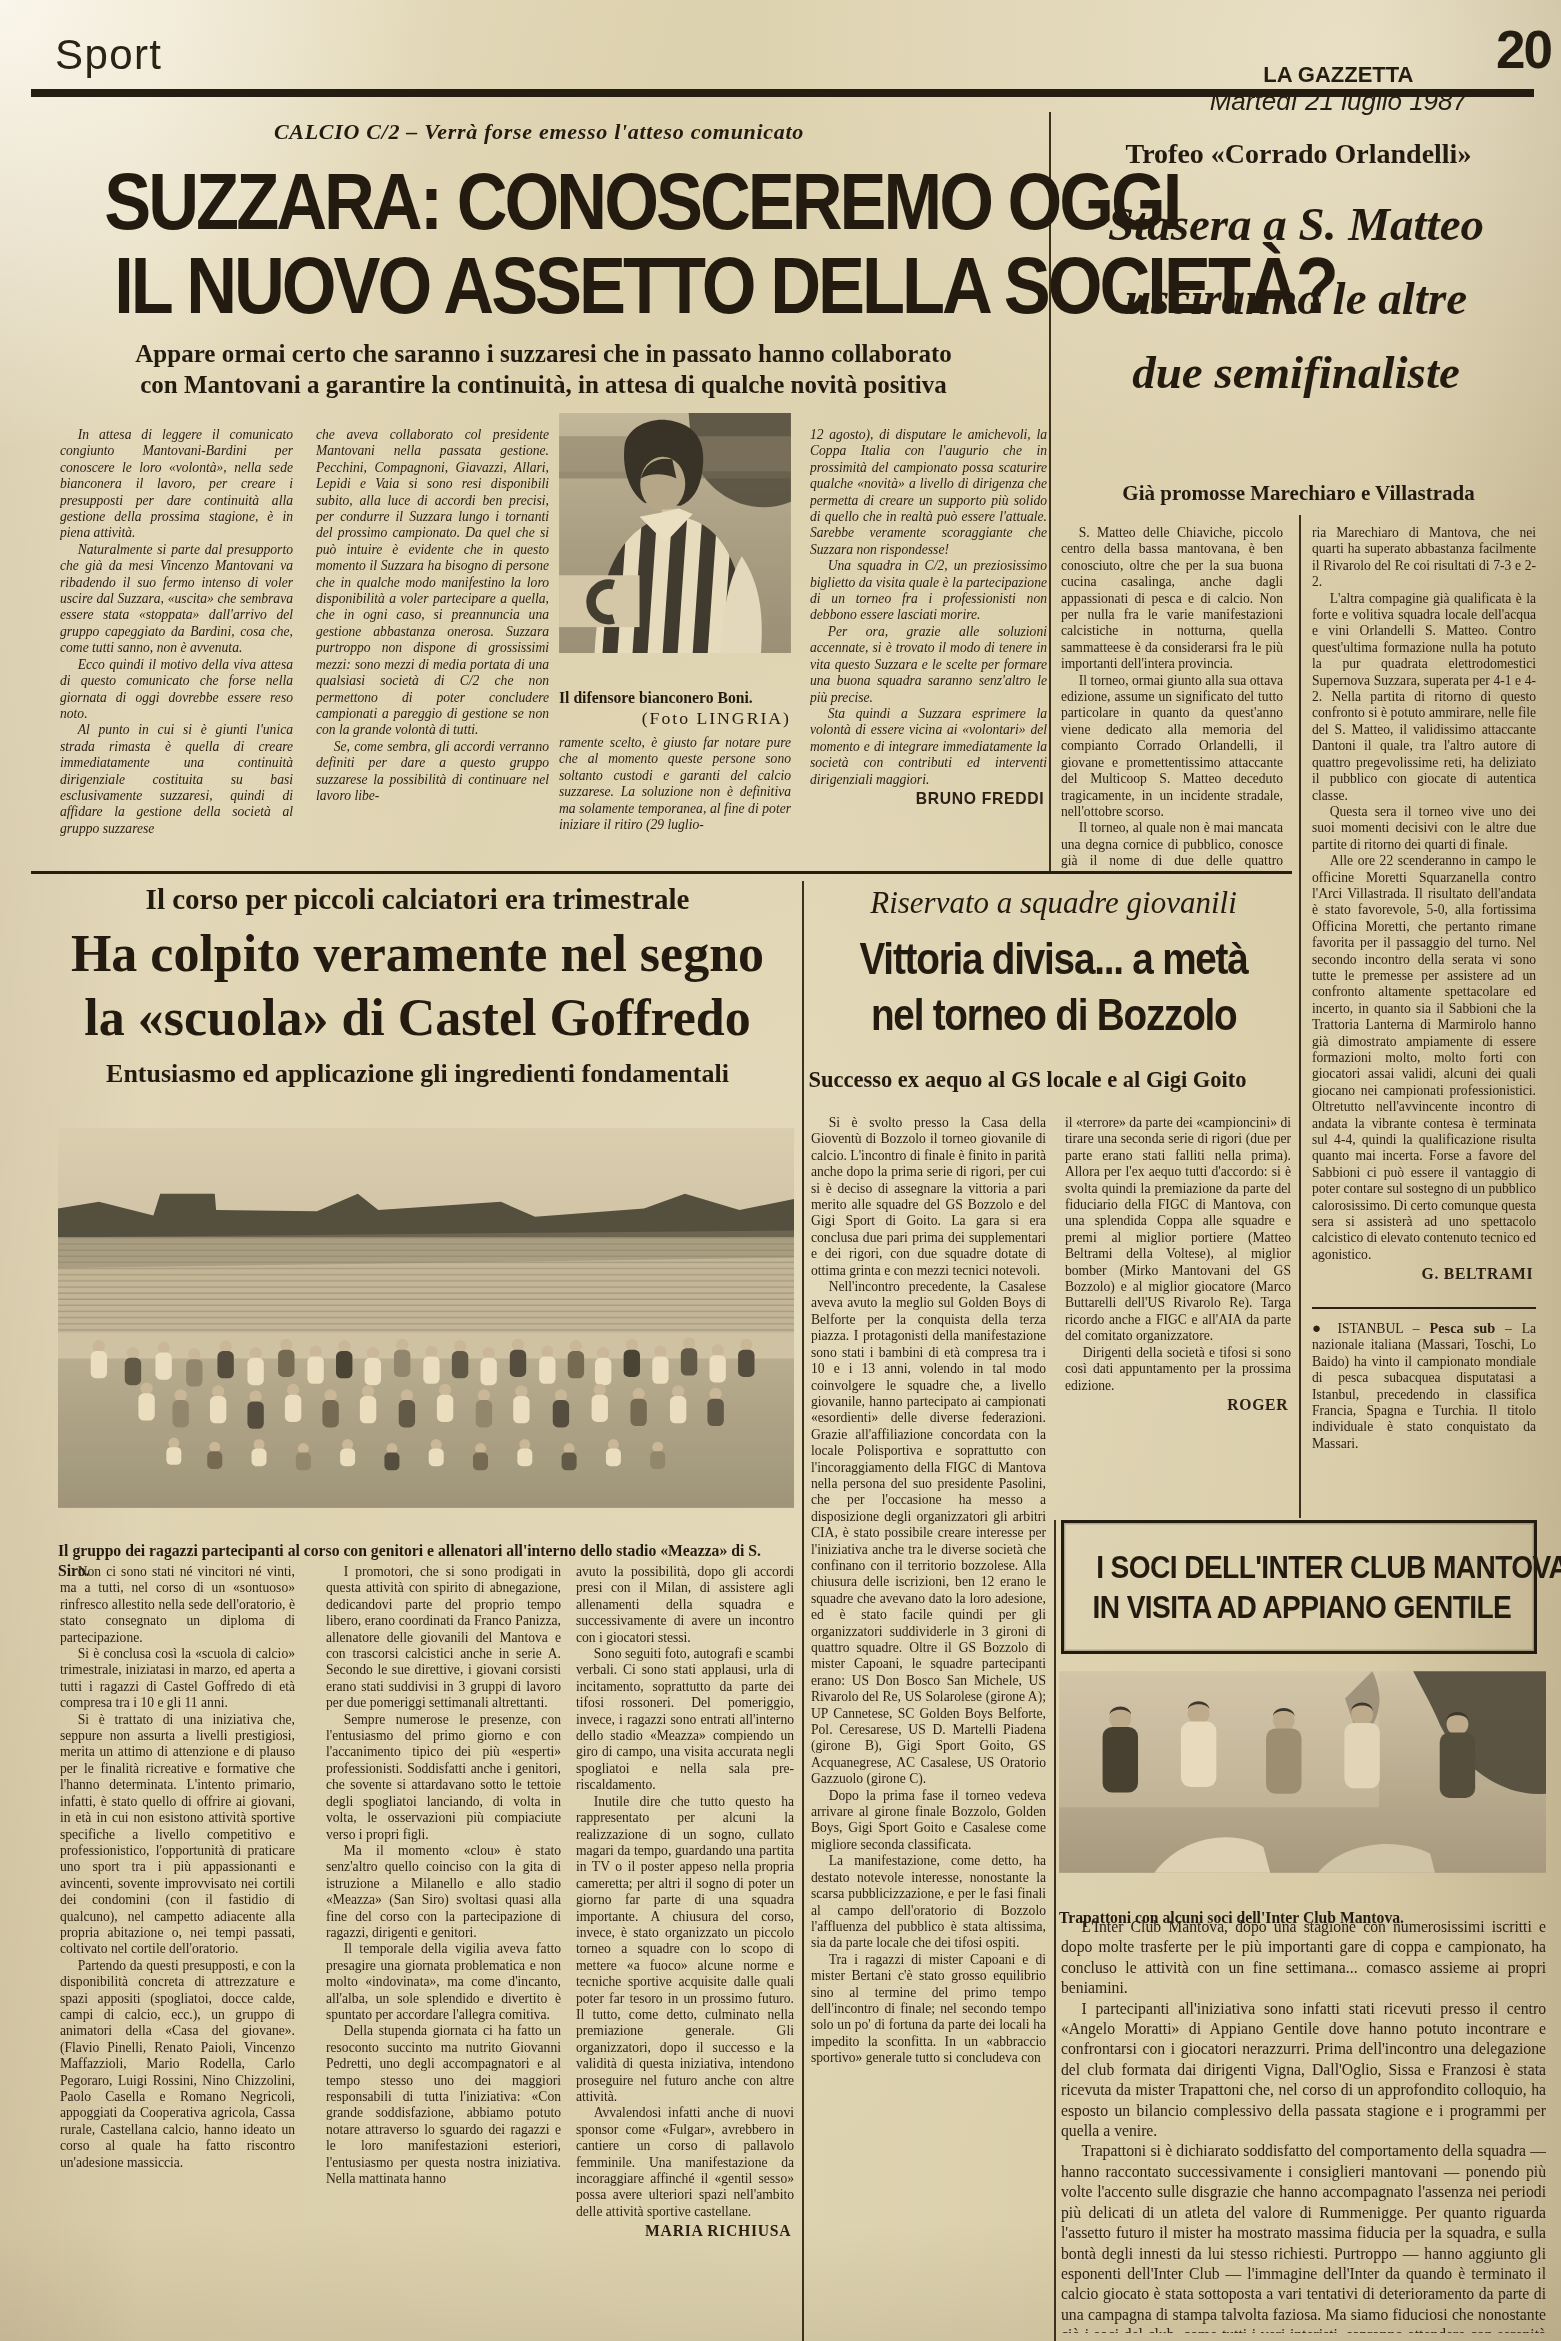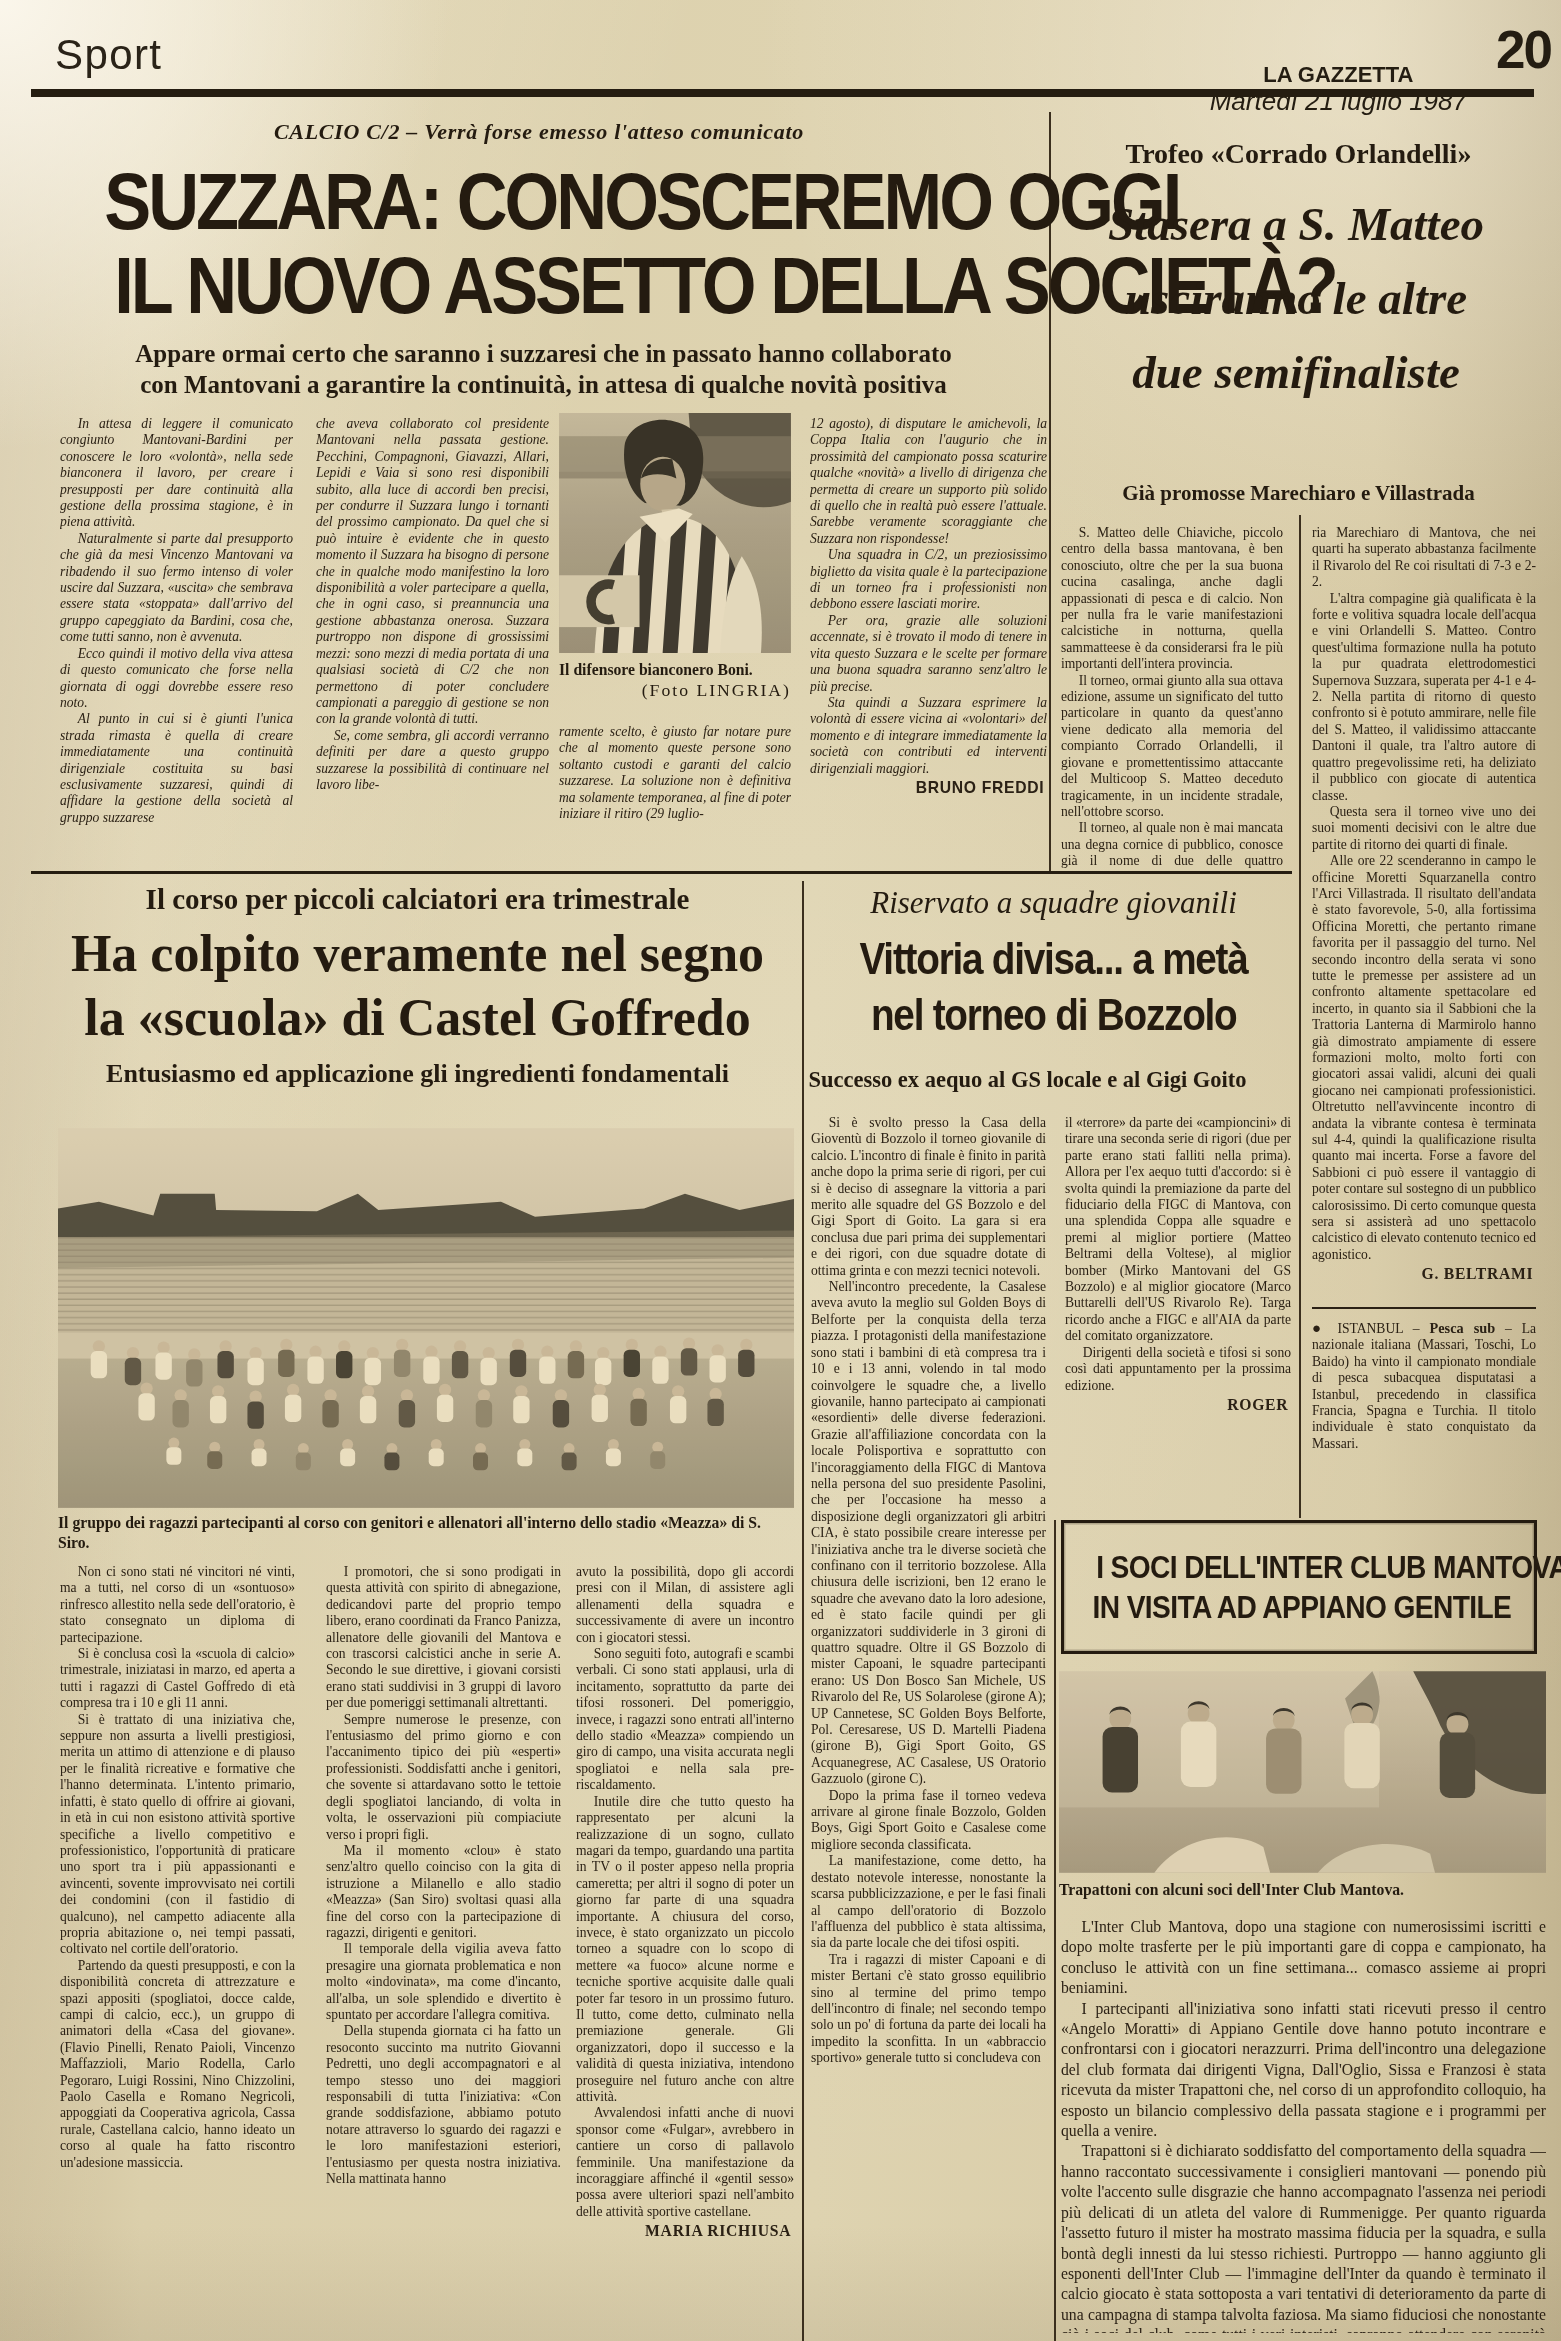--- a/index.html
+++ b/index.html
@@ -27,25 +27,25 @@
   .cond div{line-height:1;}
   .cond span{display:inline-block;transform:scaleX(.88);transform-origin:50% 50%;white-space:nowrap;}
   
   .suz-kicker{left:31px;top:119px;width:1016px;font-style:italic;font-weight:bold;font-size:22px;letter-spacing:0.7px;color:#241b10;}
   .suz-headline{left:31px;top:162px;width:1016px;font-weight:bold;font-size:80px;letter-spacing:-3.4px;color:#241b10;}
   .suz-headline div{margin-bottom:4.1px;}
   .suz-deck{left:40px;top:338px;width:1007px;font-weight:bold;font-size:25px;line-height:31px;color:#241b10;}
   .bodycol{position:absolute;font-size:13.6px;line-height:16.4px;text-align:justify;hyphens:auto;overflow:hidden;}
   .bodycol p{margin:0;text-indent:17.7px;}
   .cont p:first-child{text-indent:0;}
-  .ital{font-style:italic;}
+  .ital{font-style:italic;margin-top:11px;}
   .byline{text-align:right;font-weight:bold;font-size:15.7px;font-style:normal;margin-top:2.7px;padding-right:2.7px;letter-spacing:0.7px;}
   .photo{position:absolute;overflow:hidden;filter:sepia(.22) contrast(.9) brightness(1.02);}
   .photo svg{display:block;}
-  .cap{position:absolute;font-weight:bold;font-size:15.7px;line-height:20px;color:#241b10;}
+  .cap{position:absolute;font-weight:bold;font-size:15.7px;line-height:20px;color:#241b10;margin-top:28px;}
   .credit{font-weight:normal;font-size:17.7px;text-align:right;letter-spacing:2px;}
   
   .tr-kicker{left:1058px;top:138px;width:481px;font-weight:bold;font-size:28px;color:#241b10;}
   .tr-headline{left:1052px;top:187px;width:488px;font-weight:bold;font-style:italic;font-size:47px;line-height:74px;color:#241b10;}
   .tr-subhead{left:1058px;top:481px;width:481px;font-weight:bold;font-size:21px;color:#241b10;}
   .brief-line{left:1312px;top:1307px;width:224px;height:2px;background:#2b2115;}
   .brief{left:1312px;top:1320px;width:224px;font-size:13.6px;line-height:16.4px;text-align:justify;position:absolute;}
   .brief .bullet{font-size:15px;}
   .brief b{font-size:14.3px;}
   

